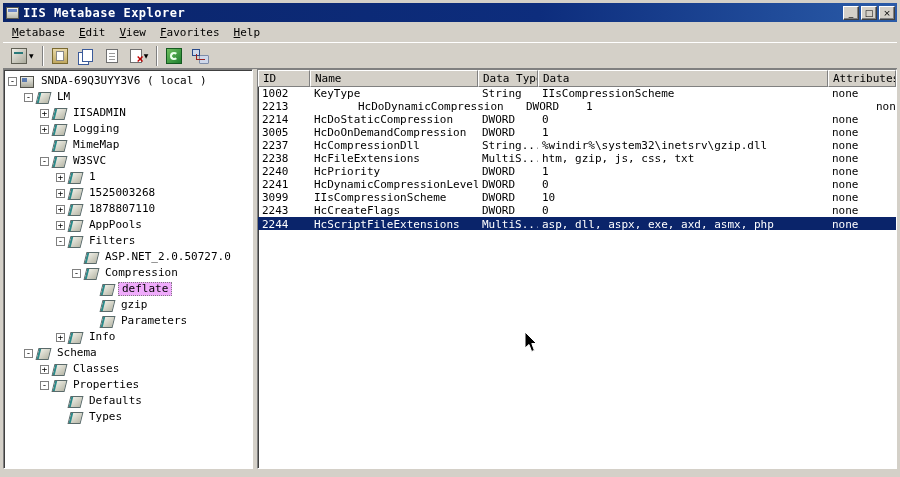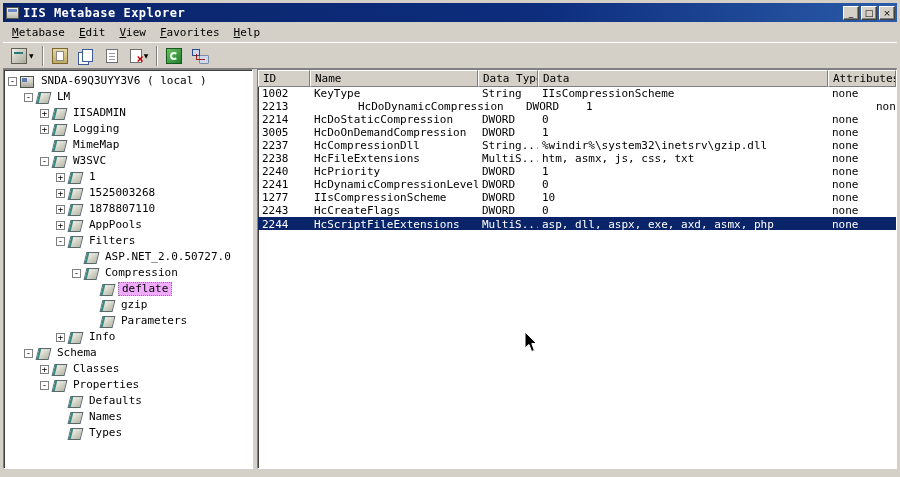--- a/index.html
+++ b/index.html
@@ -344,26 +344,20 @@
         <div class="tree-row">
           <span class="indent" style="width: 48px;"></span>
           <span class="expand-spacer"></span>
           <span class="tree-icon key-icon"></span>
           <span class="tree-label">Defaults</span>
         </div>
         <div class="tree-row">
           <span class="indent" style="width: 48px;"></span>
           <span class="expand-spacer"></span>
           <span class="tree-icon key-icon"></span>
-          <span class="tree-label">Names</span>
-        </div>
-        <div class="tree-row">
-          <span class="indent" style="width: 48px;"></span>
-          <span class="expand-spacer"></span>
-          <span class="tree-icon key-icon"></span>
           <span class="tree-label">Types</span>
         </div>
       </div>
     <div class="splitter"></div>
     <div class="list-panel">
       <div class="list-header">
           <div class="lh-cell" style="width: 52px; flex: 0 0 52px;">ID</div>
           <div class="lh-cell" style="width: 168px; flex: 0 0 168px;">Name</div>
           <div class="lh-cell" style="width: 60px; flex: 0 0 60px;">Data Type</div>
           <div class="lh-cell" style="width: 290px; flex: 0 0 290px;">Data</div>
@@ -402,39 +396,39 @@
             <div class="lv-cell" style="width: 52px; flex: 0 0 52px;">2237</div>
             <div class="lv-cell" style="width: 168px; flex: 0 0 168px;">HcCompressionDll</div>
             <div class="lv-cell" style="width: 60px; flex: 0 0 60px;">String...</div>
             <div class="lv-cell" style="width: 290px; flex: 0 0 290px;">%windir%\system32\inetsrv\gzip.dll</div>
             <div class="lv-cell" style="flex: 1 1 0%;">none</div>
           </div>
           <div class="lv-row">
             <div class="lv-cell" style="width: 52px; flex: 0 0 52px;">2238</div>
             <div class="lv-cell" style="width: 168px; flex: 0 0 168px;">HcFileExtensions</div>
             <div class="lv-cell" style="width: 60px; flex: 0 0 60px;">MultiS...</div>
-            <div class="lv-cell" style="width: 290px; flex: 0 0 290px;">htm, asmx, js, css, txt</div>
+            <div class="lv-cell" style="width: 290px; flex: 0 0 290px;">htm, gzip, js, css, txt</div>
             <div class="lv-cell" style="flex: 1 1 0%;">none</div>
           </div>
           <div class="lv-row">
             <div class="lv-cell" style="width: 52px; flex: 0 0 52px;">2240</div>
             <div class="lv-cell" style="width: 168px; flex: 0 0 168px;">HcPriority</div>
             <div class="lv-cell" style="width: 60px; flex: 0 0 60px;">DWORD</div>
             <div class="lv-cell" style="width: 290px; flex: 0 0 290px;">1</div>
             <div class="lv-cell" style="flex: 1 1 0%;">none</div>
           </div>
           <div class="lv-row">
             <div class="lv-cell" style="width: 52px; flex: 0 0 52px;">2241</div>
             <div class="lv-cell" style="width: 168px; flex: 0 0 168px;">HcDynamicCompressionLevel</div>
             <div class="lv-cell" style="width: 60px; flex: 0 0 60px;">DWORD</div>
             <div class="lv-cell" style="width: 290px; flex: 0 0 290px;">0</div>
             <div class="lv-cell" style="flex: 1 1 0%;">none</div>
           </div>
           <div class="lv-row">
-            <div class="lv-cell" style="width: 52px; flex: 0 0 52px;">1277</div>
+            <div class="lv-cell" style="width: 52px; flex: 0 0 52px;">3099</div>
             <div class="lv-cell" style="width: 168px; flex: 0 0 168px;">IIsCompressionScheme</div>
             <div class="lv-cell" style="width: 60px; flex: 0 0 60px;">DWORD</div>
             <div class="lv-cell" style="width: 290px; flex: 0 0 290px;">10</div>
             <div class="lv-cell" style="flex: 1 1 0%;">none</div>
           </div>
           <div class="lv-row">
             <div class="lv-cell" style="width: 52px; flex: 0 0 52px;">2243</div>
             <div class="lv-cell" style="width: 168px; flex: 0 0 168px;">HcCreateFlags</div>
             <div class="lv-cell" style="width: 60px; flex: 0 0 60px;">DWORD</div>
             <div class="lv-cell" style="width: 290px; flex: 0 0 290px;">0</div>

